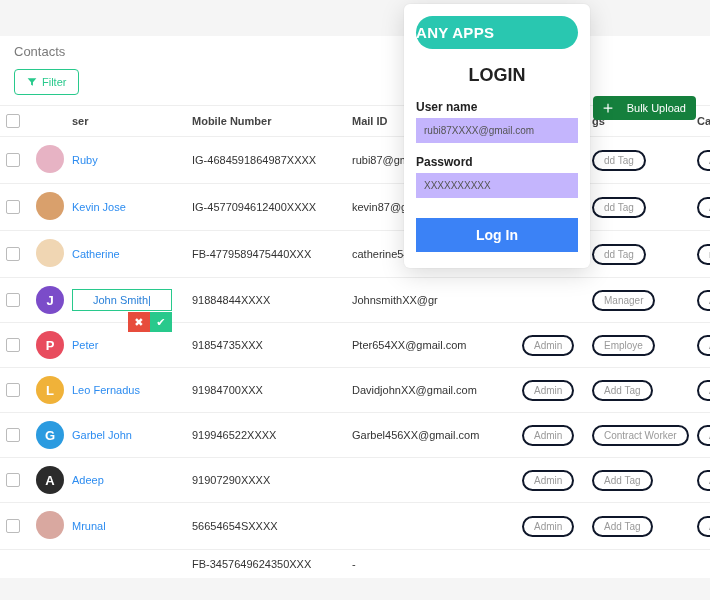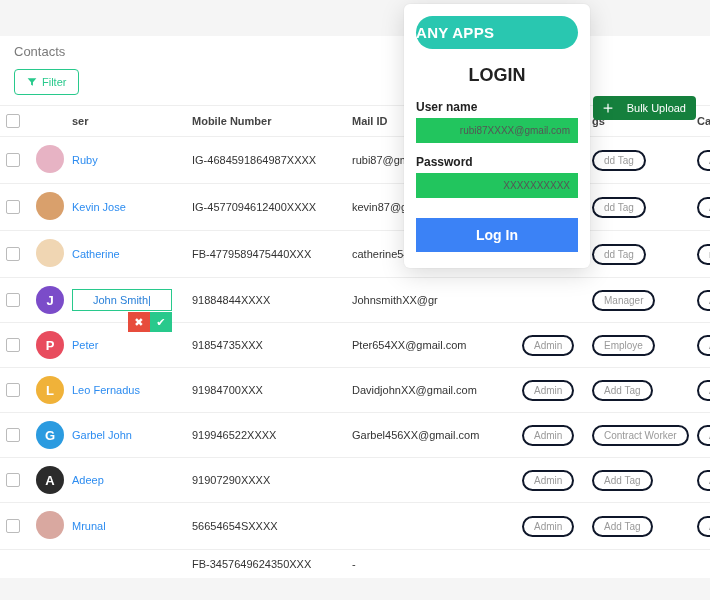--- a/index.html
+++ b/index.html
@@ -157,27 +157,26 @@
   .login-title {
     text-align:center;
     font-size: 18px;
     font-weight:600;
     color:#222;
     padding: 16px 0 14px 0;
   }
   .lbl { font-size: 12px; color:#222; font-weight:600; margin-bottom:4px; }
   .fld {
     width:100%;
-    background:#22c55e;
+    background:#c4b5fd;
     border:none;
     font-size:10px;
     padding:7px 8px;
     color:#555;
     margin-bottom:12px;
-    text-align:right;
   }
   .login-btn {
     width:100%;
     background:#3b82f6;
     color:#fff;
     border:none;
     padding:9px 0;
     font-size:14px;
     font-weight:600;
     border-radius:0;

